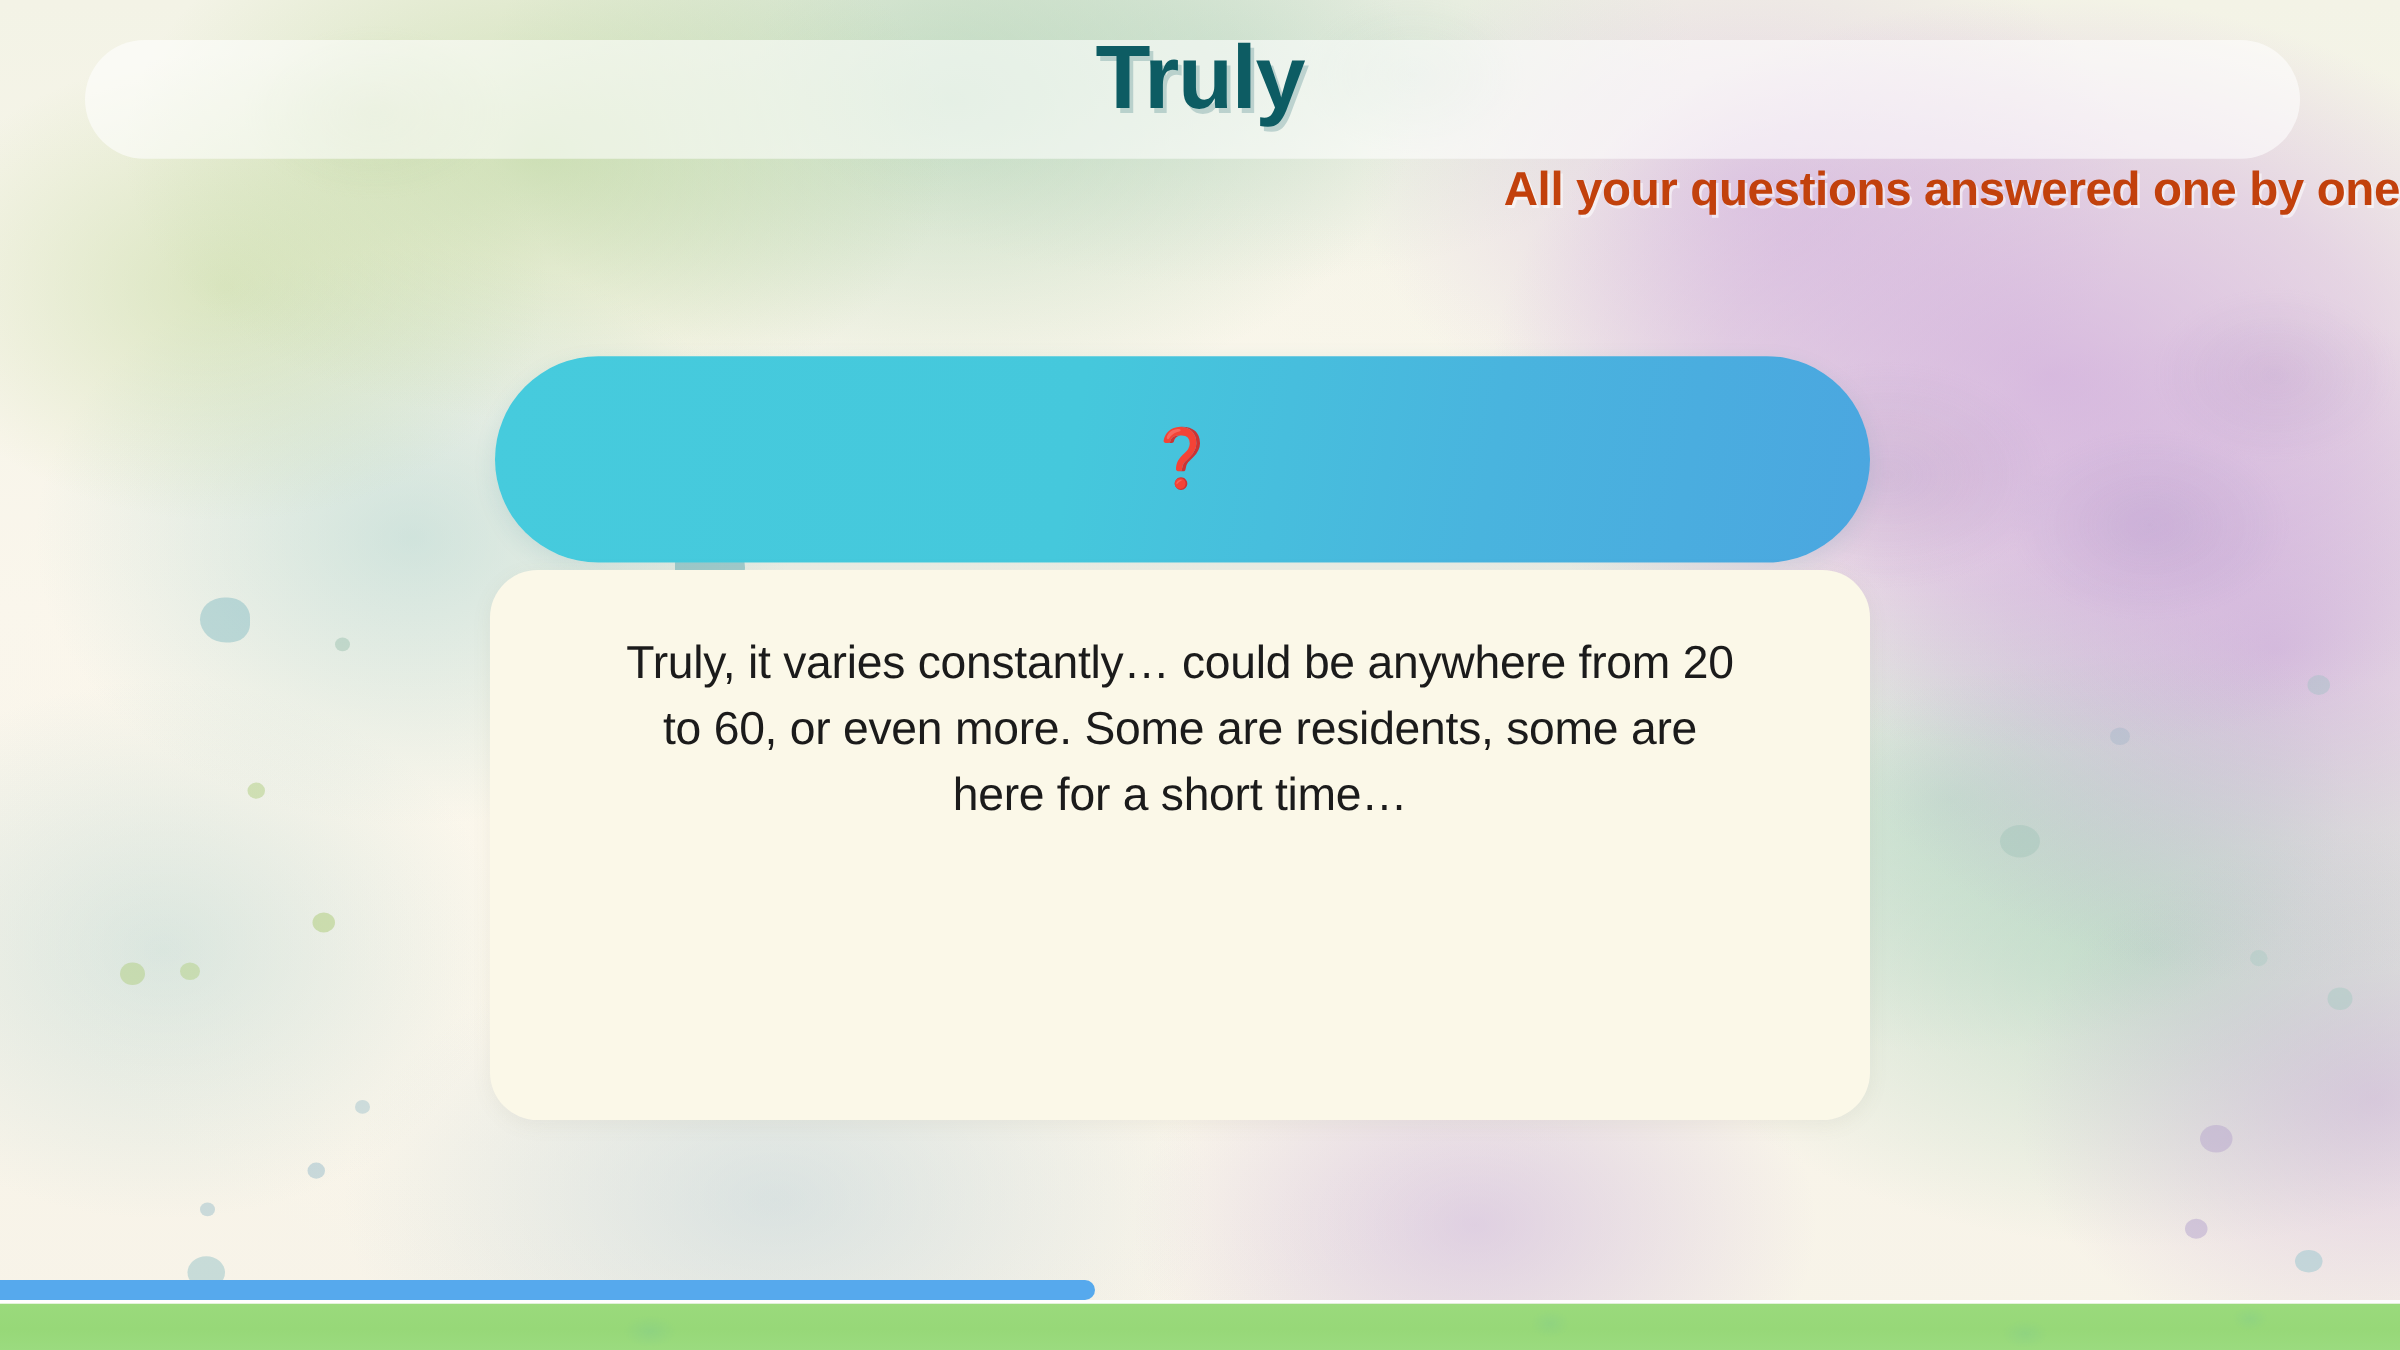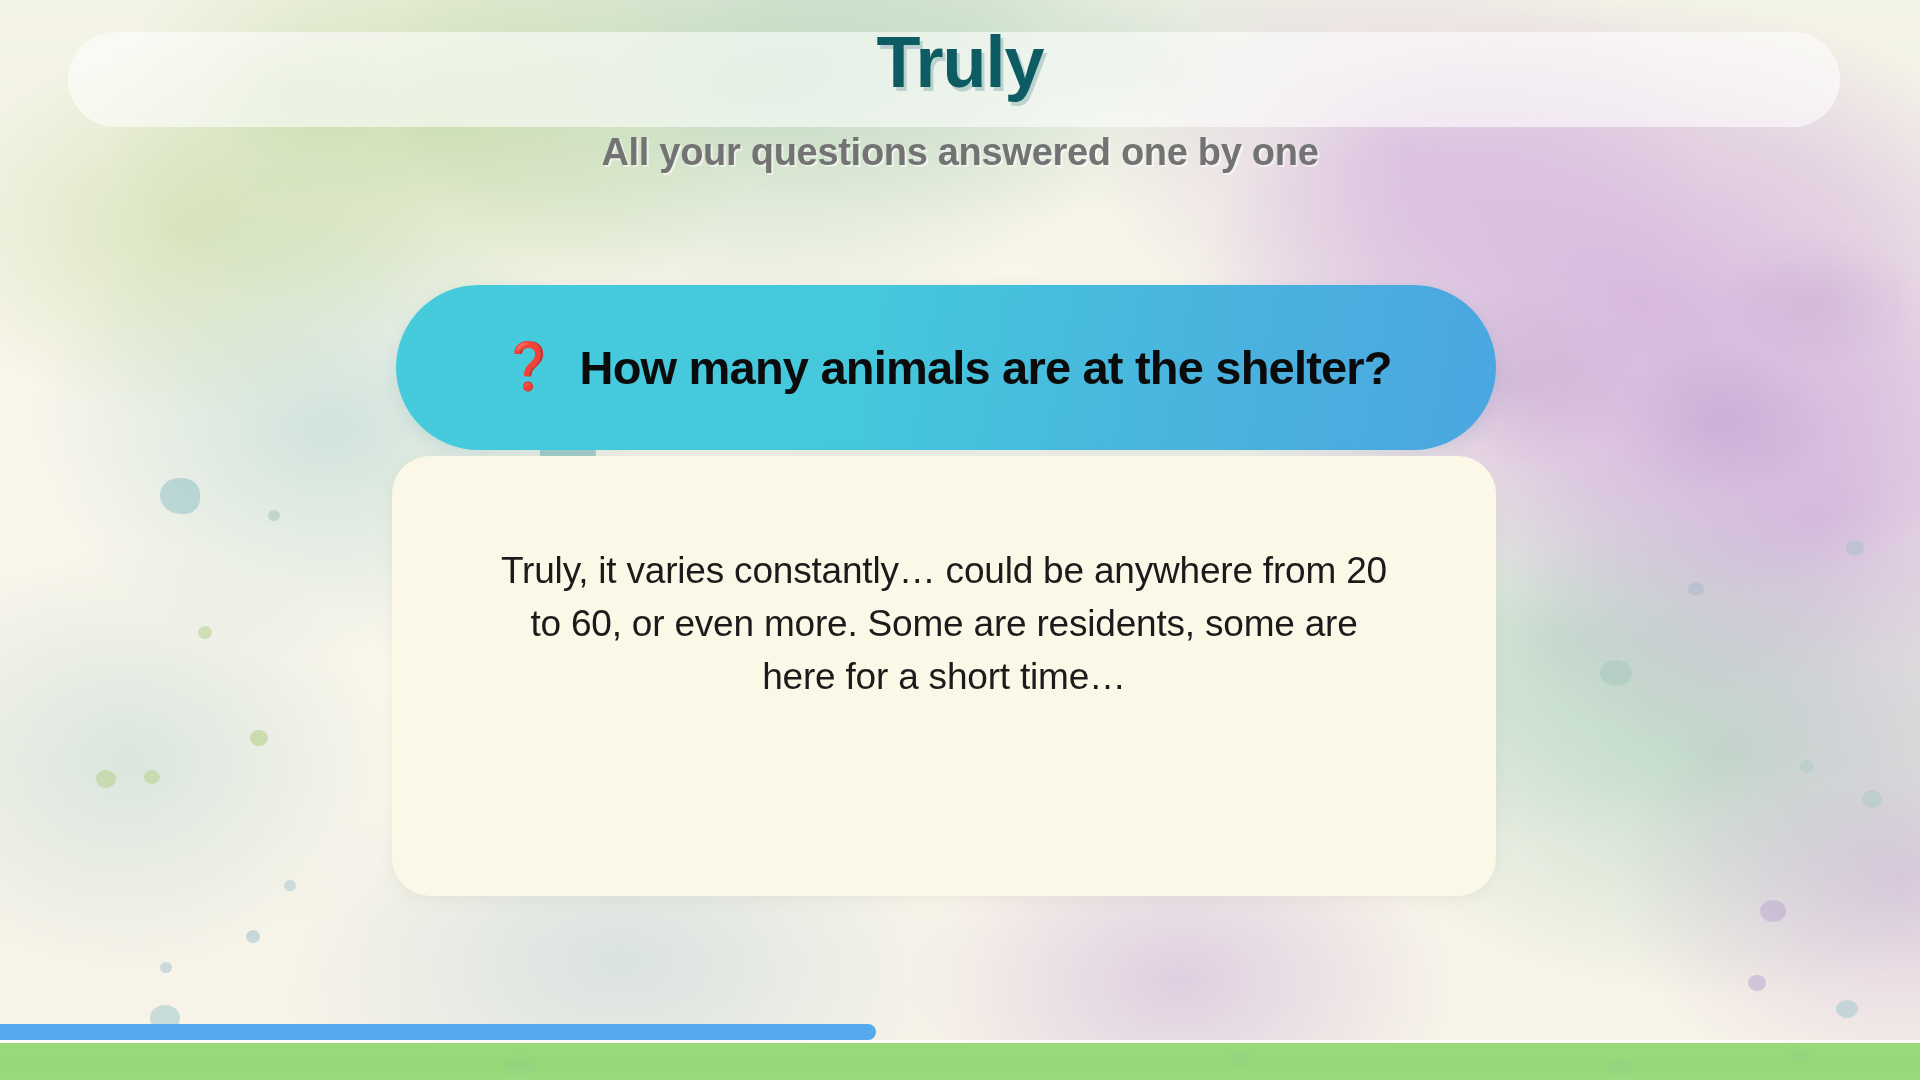--- a/index.html
+++ b/index.html
@@ -86,24 +86,24 @@
     letter-spacing: -1px;
     text-shadow: 3px 4px 0 rgba(13,92,99,0.22);
     line-height: 1;
   }
 
   #page-subtitle {
     position: absolute;
     left: 0;
     top: 133px;
     width: 1920px;
-    text-align: center;
+    text-align: right;
     font-size: 38px;
     font-weight: 700;
-    color: #737373;
+    color: #c2410c;
     letter-spacing: -0.3px;
     text-shadow: 2px 2px 0 rgba(255,255,255,0.55);
     line-height: 1;
   }
 
   
   #question-pill {
     position: absolute;
     left: 396px;
     top: 285px;
@@ -151,21 +151,21 @@
     height: 440px;
     border-radius: 38px;
     background: #fbf8e8;
     box-shadow: 0 4px 16px rgba(120,120,90,0.08);
     display: flex;
     align-items: flex-start;
     justify-content: center;
   }
 
   #answer-text {
-    margin-top: 89px;
+    margin-top: 48px;
     width: 900px;
     text-align: center;
     font-size: 37px;
     font-weight: 400;
     color: #1b1b1b;
     line-height: 1.43;
     letter-spacing: -0.2px;
   }
 
   
@@ -245,21 +245,20 @@
   <div class="speck" style="left:1074px;top:424px;width:26px;height:16px;background:rgba(70,180,200,0.35);border-radius:50%;"></div>
   <div class="speck" style="left:620px;top:420px;width:30px;height:18px;background:rgba(60,170,195,0.30);border-radius:50%;"></div>
 
   <div id="title-banner"></div>
   <div id="page-title">Truly</div>
   <div id="page-subtitle">All your questions answered one by one</div>
 
   <div id="question-pill">
     <div id="question-row">
       <span id="question-mark-icon">❓</span>
-      <span id="question-text">How many animals are at the shelter?</span>
     </div>
   </div>
 
   <div id="answer-card">
     <div id="answer-text">Truly, it varies constantly… could be anywhere from 20 to 60, or even more. Some are residents, some are here for a short time…</div>
   </div>
 
   <div id="progress-track">
     <div id="progress-fill" style="width: 45.6%;"></div>
   </div>

